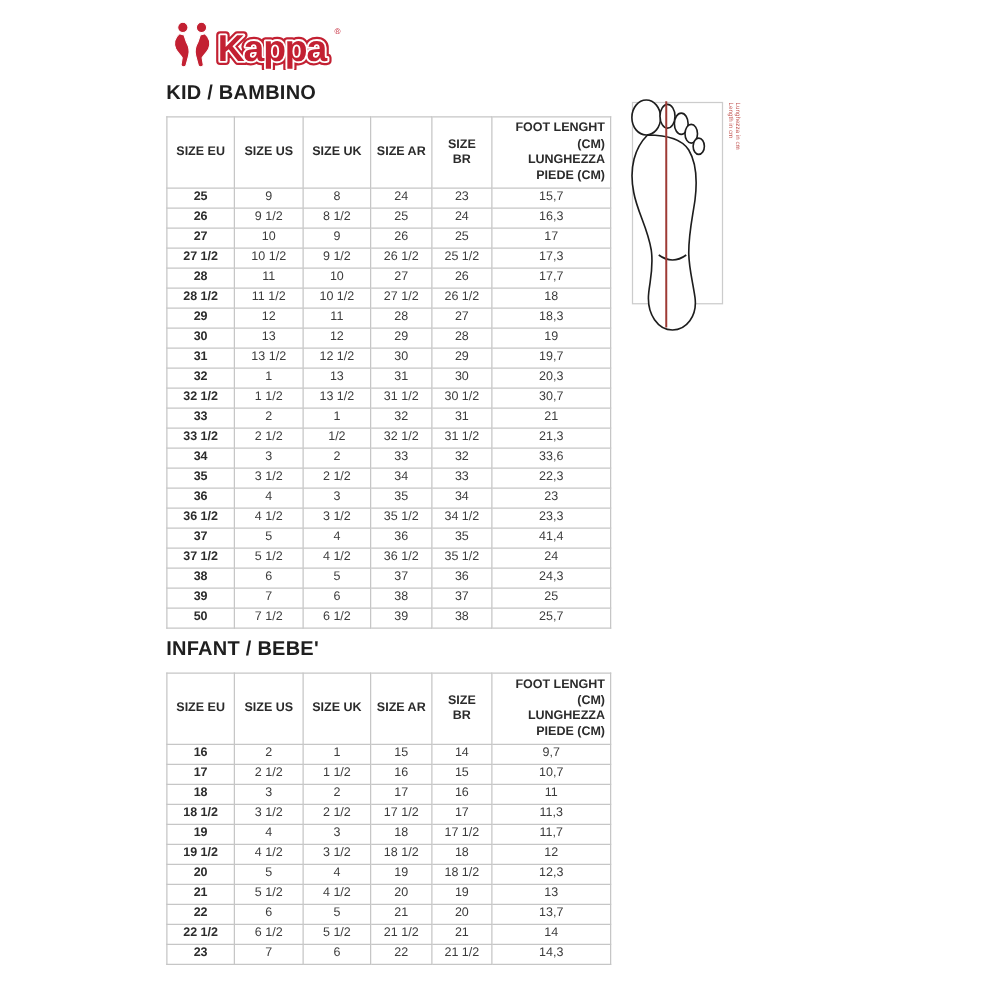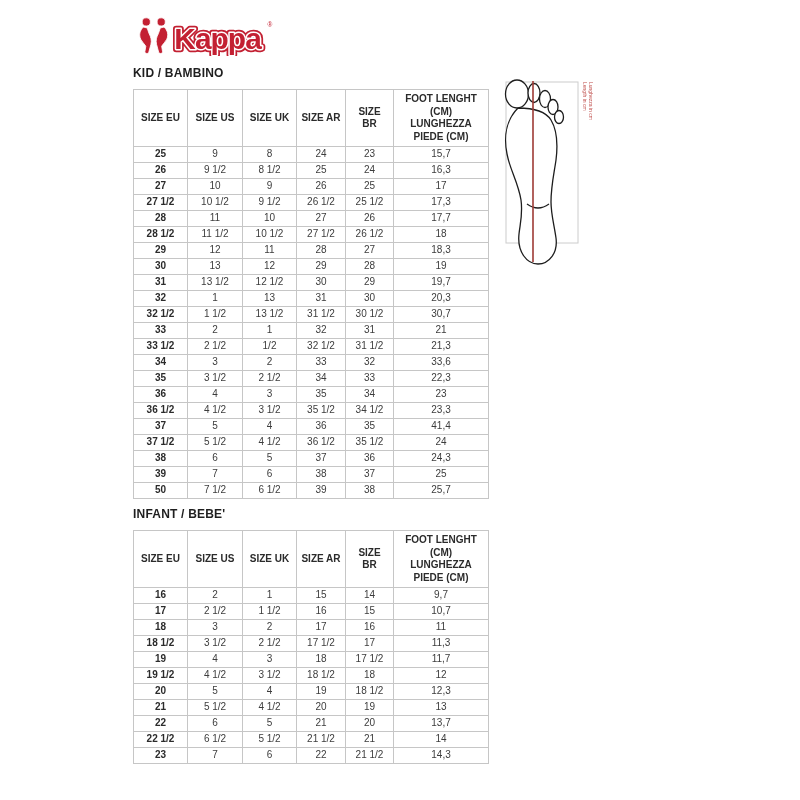--- a/index.html
+++ b/index.html
@@ -8,38 +8,38 @@
     font-family: "Liberation Sans", sans-serif; color: #3a3a3a;
   }
   .page { position: relative; width: 800px; height: 689px; }
   .content { position: absolute; left: 133px; top: 14px; width: 356px; }
 
   
   .logo-wrap { height: 44px; margin-bottom: 6px; margin-left: 3px; }
 
   
   .section-title {
-    font-size: 12px; font-weight: bold; color: #1f1f1f;
+    font-size: 16px; font-weight: bold; color: #1f1f1f;
     letter-spacing: 0.2px; margin: 8px 0 9px 0;
   }
   .section-title.second { }
 
   
   table.size-table {
     border-collapse: collapse; table-layout: fixed; width: 355px;
     font-size: 10px; color: #3c3c3c;
   }
   table.size-table th, table.size-table td {
     border: 1px solid #c6c6c6; text-align: center;
     padding: 1px 2px; height: 13px; line-height: 1.25; overflow: hidden;
   }
   table.size-table th {
     font-weight: bold; color: #2b2b2b; padding: 3px 4px; height: auto;
   }
-  table.size-table th.foot-col { text-align: center; white-space: pre-line; }
+  table.size-table th.foot-col { text-align: right; white-space: pre-line; }
   table.size-table td:first-child { font-weight: bold; color: #2b2b2b; }
   col.c-eu { width: 54px; } col.c-us { width: 55px; } col.c-uk { width: 54px; }
   col.c-ar { width: 49px; } col.c-br { width: 48px; } col.c-ft { width: 95px; }
 
   
   .foot-diagram { position: absolute; left: 496px; top: 76px; width: 104px; height: 196px; }
 </style>
 </head>
 <body>
 

